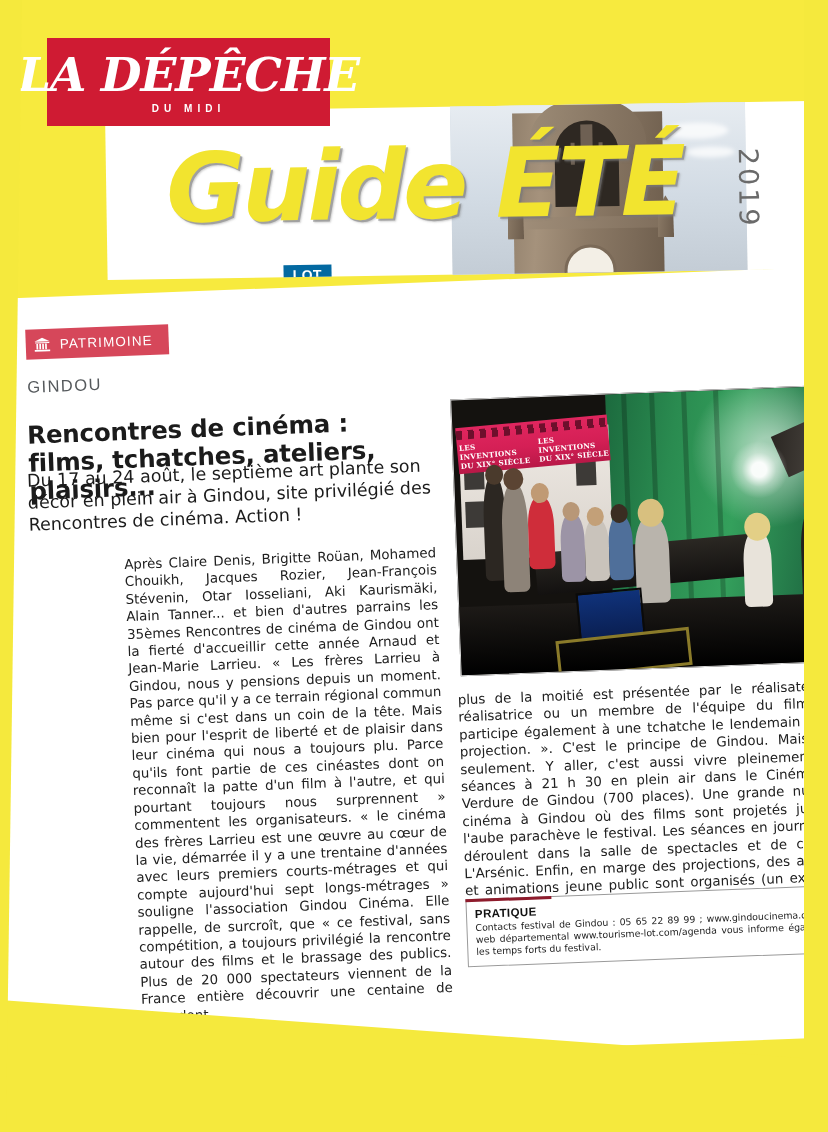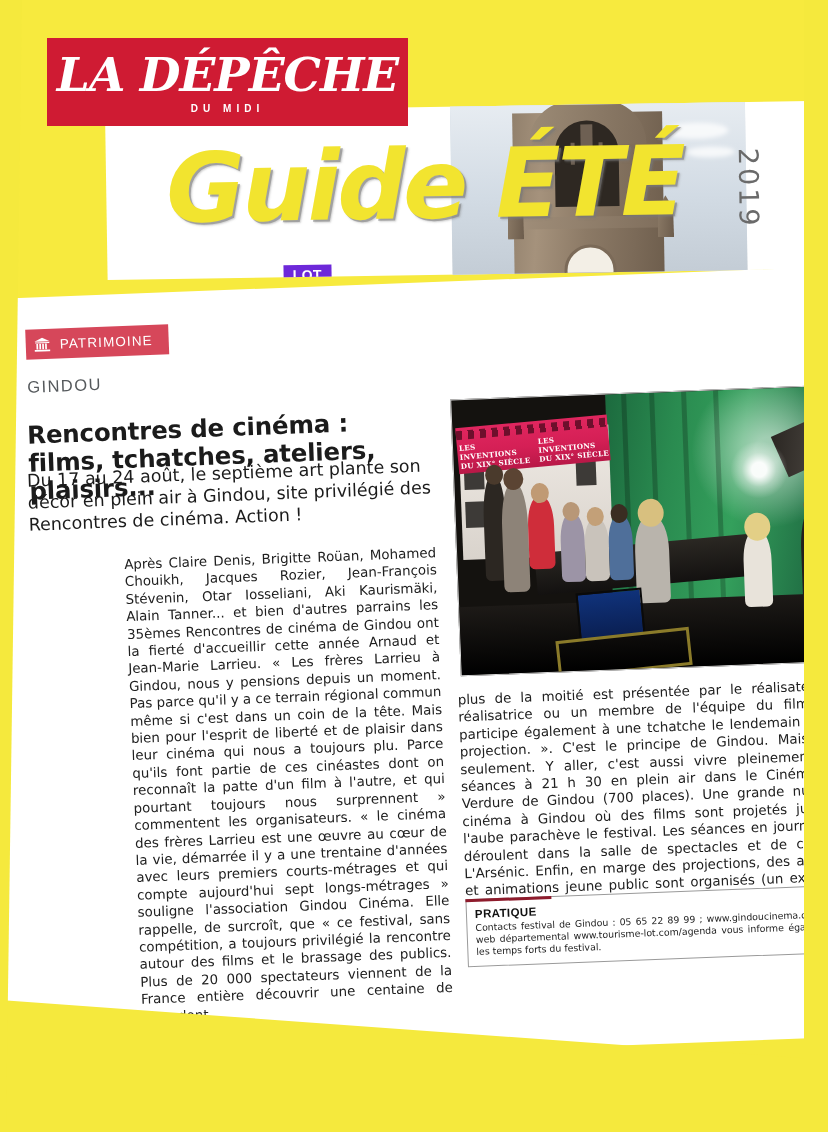--- a/index.html
+++ b/index.html
@@ -132,34 +132,34 @@
     font-weight: 400;
     color: #6a6a6a;
     letter-spacing: 3px;
     transform: rotate(90deg);
     transform-origin: left top;
     white-space: nowrap;
   }
   .lot-badge {
     position: absolute;
     left: 116px; top: 128px;
-    background: #6d28d9;
+    background: #0369a1;
     color: #ffffff;
     font-family: "Liberation Sans", sans-serif;
     font-weight: 700;
     font-size: 14px;
     letter-spacing: .5px;
     padding: 2px 9px 3px;
   }
 
   
   .logo-box {
     position: absolute;
     left: 47px; top: 38px;
-    width: 361px; height: 88px;
+    width: 283px; height: 88px;
     background: #cf1b33;
     display: flex;
     flex-direction: column;
     align-items: center;
     justify-content: center;
   }
   .logo-main {
     font-family: "DejaVu Serif", serif;
     font-weight: 700;
     font-style: italic;

